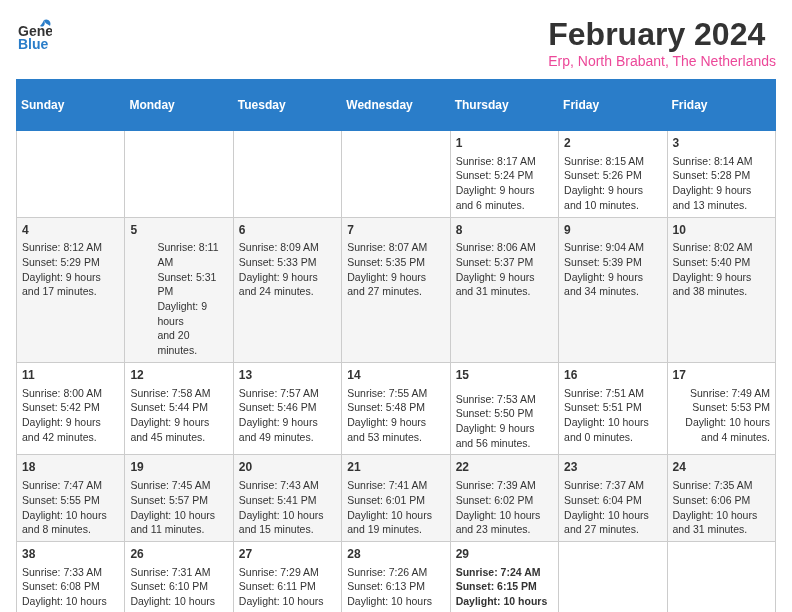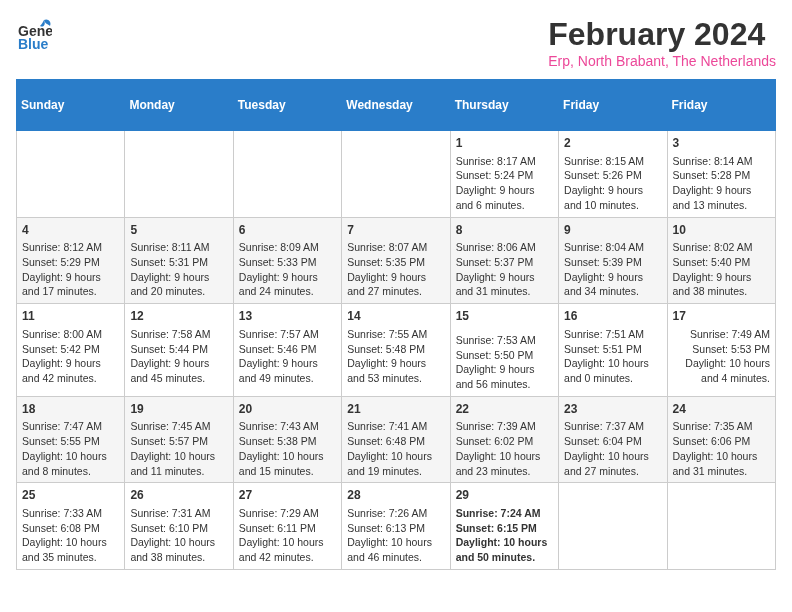--- a/index.html
+++ b/index.html
@@ -138,21 +138,21 @@
       <tr>
         <td>
           <span class="day-number">4</span>
           <div class="day-info" style="white-space: pre-line;">Sunrise: 8:12 AM
 Sunset: 5:29 PM
 Daylight: 9 hours
 and 17 minutes.</div>
         </td>
         <td>
           <span class="day-number">5</span>
-          <div class="day-info" style="white-space: pre-line;">Sunrise: 8:11 AM
+          <div class="day-info" style="white-space: pre-line; margin-left: 27px;">Sunrise: 8:11 AM
 Sunset: 5:31 PM
 Daylight: 9 hours
 and 20 minutes.</div>
         </td>
         <td>
           <span class="day-number">6</span>
           <div class="day-info" style="white-space: pre-line;">Sunrise: 8:09 AM
 Sunset: 5:33 PM
 Daylight: 9 hours
 and 24 minutes.</div>
@@ -166,21 +166,21 @@
         </td>
         <td>
           <span class="day-number">8</span>
           <div class="day-info" style="white-space: pre-line;">Sunrise: 8:06 AM
 Sunset: 5:37 PM
 Daylight: 9 hours
 and 31 minutes.</div>
         </td>
         <td>
           <span class="day-number">9</span>
-          <div class="day-info" style="white-space: pre-line;">Sunrise: 8:04 AM
+          <div class="day-info" style="white-space: pre-line;">Sunrise: 9:04 AM
 Sunset: 5:39 PM
 Daylight: 9 hours
 and 34 minutes.</div>
         </td>
         <td>
           <span class="day-number">10</span>
           <div class="day-info" style="white-space: pre-line;">Sunrise: 8:02 AM
 Sunset: 5:40 PM
 Daylight: 9 hours
 and 38 minutes.</div>
@@ -248,28 +248,28 @@
         <td>
           <span class="day-number">19</span>
           <div class="day-info" style="white-space: pre-line;">Sunrise: 7:45 AM
 Sunset: 5:57 PM
 Daylight: 10 hours
 and 11 minutes.</div>
         </td>
         <td>
           <span class="day-number">20</span>
           <div class="day-info" style="white-space: pre-line;">Sunrise: 7:43 AM
-Sunset: 5:38 PM
+Sunset: 5:41 PM
 Daylight: 10 hours
 and 15 minutes.</div>
         </td>
         <td>
           <span class="day-number">21</span>
           <div class="day-info" style="white-space: pre-line;">Sunrise: 7:41 AM
-Sunset: 6:48 PM
+Sunset: 6:01 PM
 Daylight: 10 hours
 and 19 minutes.</div>
         </td>
         <td>
           <span class="day-number">22</span>
           <div class="day-info" style="white-space: pre-line;">Sunrise: 7:39 AM
 Sunset: 6:02 PM
 Daylight: 10 hours
 and 23 minutes.</div>
         </td>
@@ -283,21 +283,21 @@
         <td>
           <span class="day-number">24</span>
           <div class="day-info" style="white-space: pre-line;">Sunrise: 7:35 AM
 Sunset: 6:06 PM
 Daylight: 10 hours
 and 31 minutes.</div>
         </td>
       </tr>
       <tr>
         <td>
-          <span class="day-number">25</span>
+          <span class="day-number">38</span>
           <div class="day-info" style="white-space: pre-line;">Sunrise: 7:33 AM
 Sunset: 6:08 PM
 Daylight: 10 hours
 and 35 minutes.</div>
         </td>
         <td>
           <span class="day-number">26</span>
           <div class="day-info" style="white-space: pre-line;">Sunrise: 7:31 AM
 Sunset: 6:10 PM
 Daylight: 10 hours

